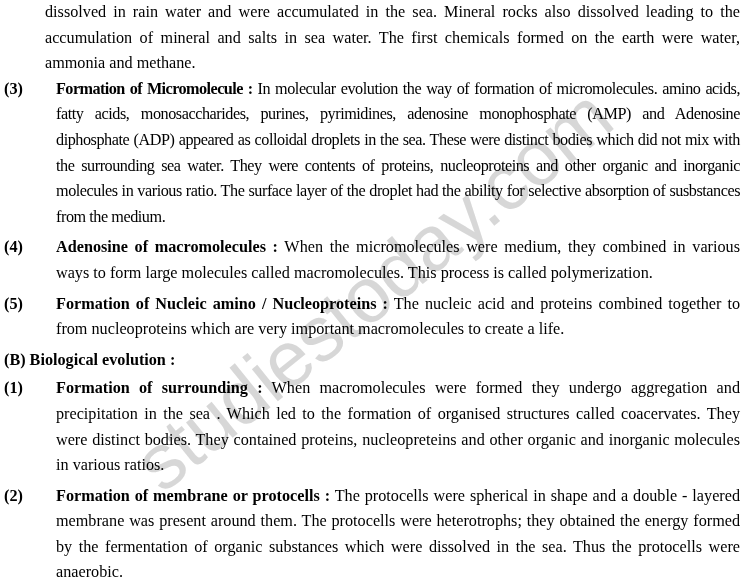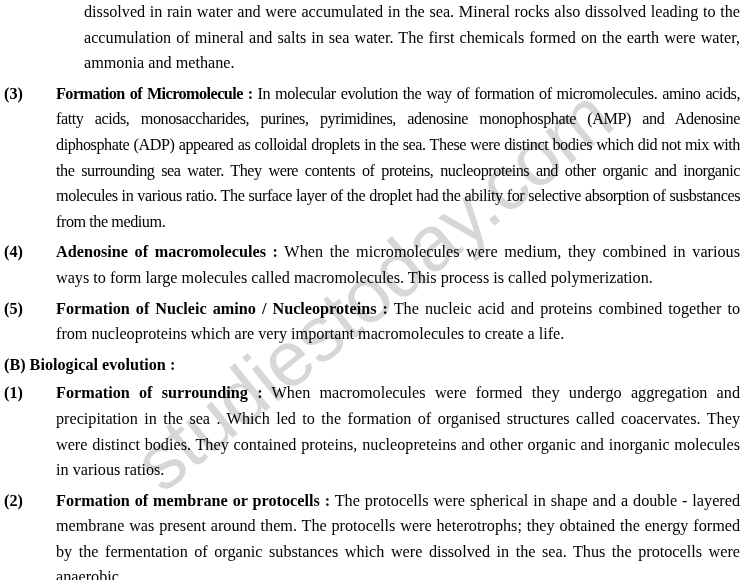--- a/index.html
+++ b/index.html
@@ -69,23 +69,22 @@
   .para {
     font-size: 16.2px;
     line-height: 25.6px;
     text-align: justify;
     text-justify: inter-word;
     margin: 0;
     padding-right: 6px;
     hyphens: none;
   }
   .para.lead {
-    padding-left: 84px;
+    padding-left: 45px;
     padding-right: 6px;
-    margin-bottom: 5px;
   }
   .para b, .para .hd {
     font-weight: 700;
   }
   .hd-tight {
     font-weight: 700;
     letter-spacing: -0.55px;
   }
 
   

